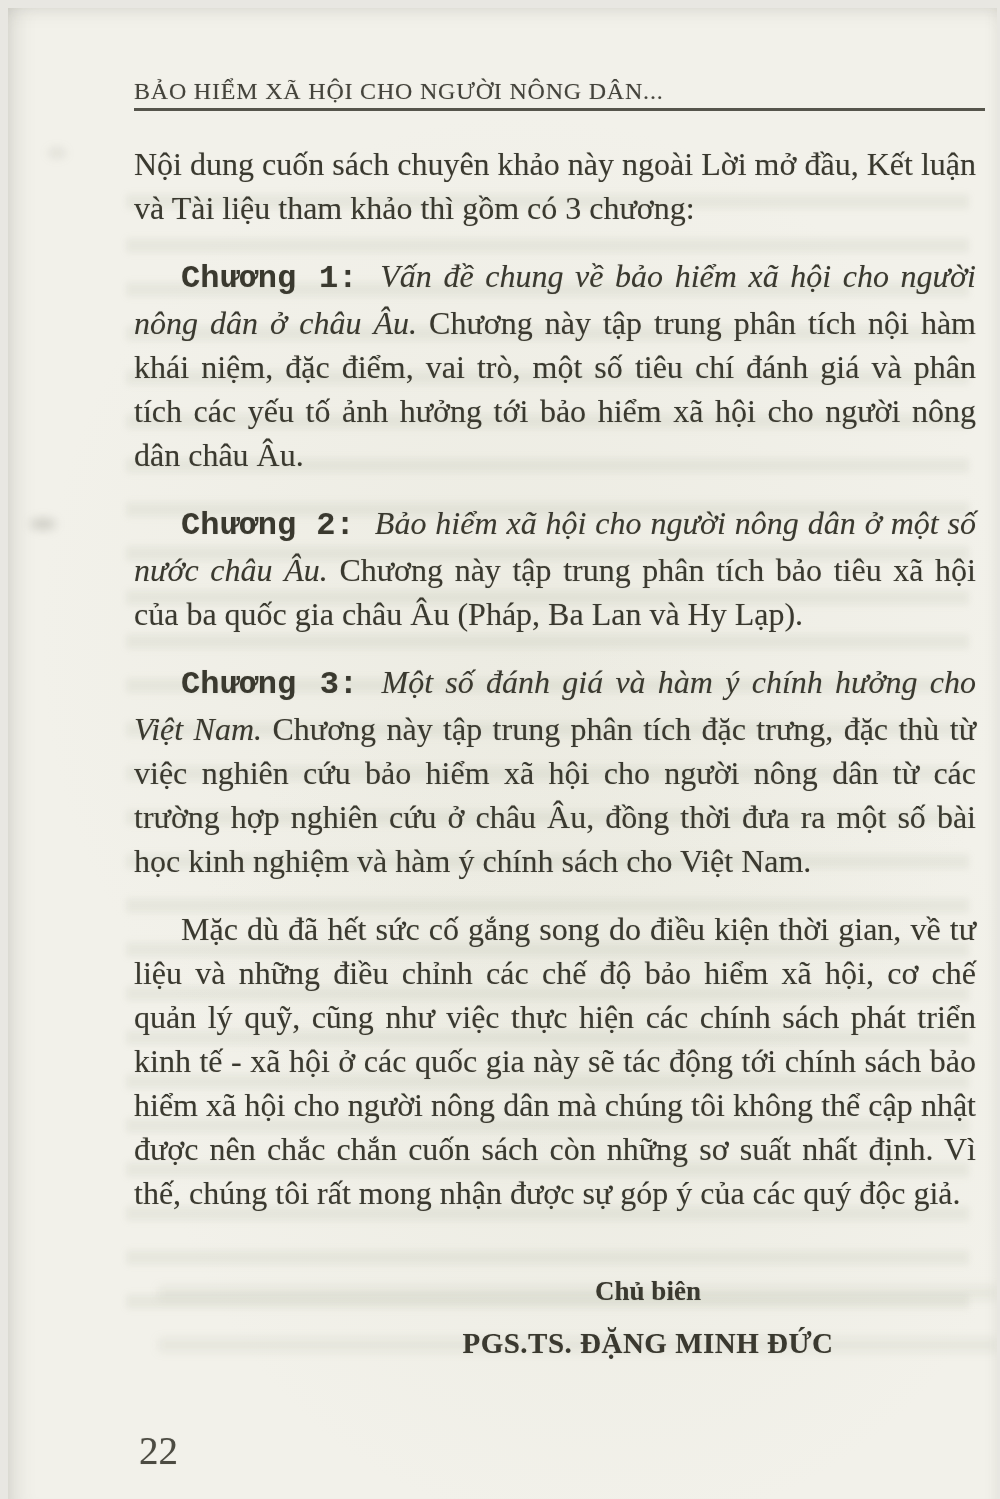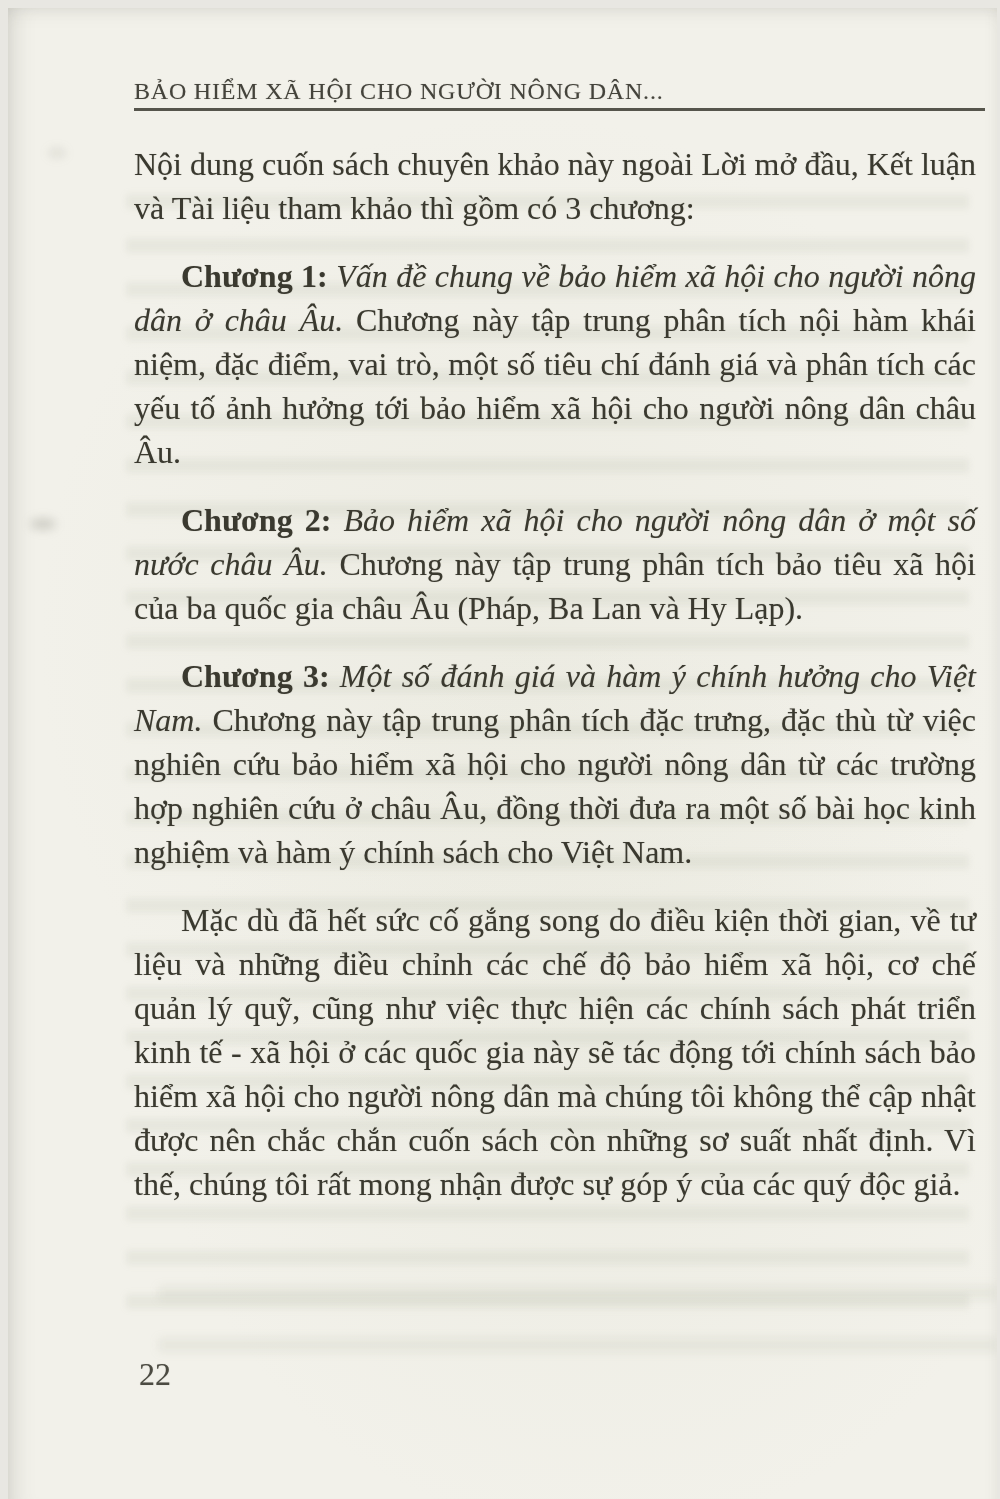--- a/index.html
+++ b/index.html
@@ -44,28 +44,28 @@
   }
   .header-rule{margin-top:4px;height:3px;background:#56554c;}
 
   .page-body{
     position:absolute;left:126px;top:134px;width:842px;
     font-size:32px;line-height:44px;text-align:justify;
     text-shadow:0 0 1px rgba(58,56,46,0.30);
   }
   .para{margin:0 0 24px 0;}
   .para.indented{text-indent:47px;}
-  .para b{font-weight:bold;}
+  .para b{font-weight:bold;font-family:Liberation Mono, monospace;}
   .para i{font-style:italic;}
 
   .signature{position:absolute;left:330px;top:1266px;width:620px;text-align:center;}
   .sig-role{font-weight:bold;font-size:27px;line-height:34px;text-shadow:0 0 1px rgba(58,56,46,0.3);}
   .sig-name{font-weight:bold;font-size:29px;line-height:36px;margin-top:17px;letter-spacing:0.5px;text-shadow:0 0 1px rgba(58,56,46,0.3);}
 
-  .page-number{position:absolute;left:131px;top:1348px;font-size:32px;color:#4c4b42;text-shadow:0 0 1px rgba(76,75,66,0.3);}
+  .page-number{position:absolute;left:131px;top:1420px;font-size:39px;color:#4c4b42;text-shadow:0 0 1px rgba(76,75,66,0.3);}
 </style>
 </head>
 <body>
 
 <div class="page">
 
   <div class="ghost-overlay"></div>
   <div class="smudge a"></div>
   <div class="smudge b"></div>
   <div class="smudge c"></div>
@@ -82,16 +82,20 @@
     <p class="para indented"><b>Chương 1: </b><i>Vấn đề chung về bảo hiểm xã hội cho người nông dân ở châu Âu.</i><span> Chương này tập trung phân tích nội hàm khái niệm, đặc điểm, vai trò, một số tiêu chí đánh giá và phân tích các yếu tố ảnh hưởng tới bảo hiểm xã hội cho người nông dân châu Âu.</span></p>
 
     <p class="para indented"><b>Chương 2: </b><i>Bảo hiểm xã hội cho người nông dân ở một số nước châu Âu.</i><span> Chương này tập trung phân tích bảo tiêu xã hội của ba quốc gia châu Âu (Pháp, Ba Lan và Hy Lạp).</span></p>
 
     <p class="para indented"><b>Chương 3: </b><i>Một số đánh giá và hàm ý chính hưởng cho Việt Nam.</i><span> Chương này tập trung phân tích đặc trưng, đặc thù từ việc nghiên cứu bảo hiểm xã hội cho người nông dân từ các trường hợp nghiên cứu ở châu Âu, đồng thời đưa ra một số bài học kinh nghiệm và hàm ý chính sách cho Việt Nam.</span></p>
 
     <p class="para indented"><span>Mặc dù đã hết sức cố gắng song do điều kiện thời gian, về tư liệu và những điều chỉnh các chế độ bảo hiểm xã hội, cơ chế quản lý quỹ, cũng như việc thực hiện các chính sách phát triển kinh tế - xã hội ở các quốc gia này sẽ tác động tới chính sách bảo hiểm xã hội cho người nông dân mà chúng tôi không thể cập nhật được nên chắc chắn cuốn sách còn những sơ suất nhất định. Vì thế, chúng tôi rất mong nhận được sự góp ý của các quý độc giả.</span></p>
 
   </main>
 
+  <div class="signature">
+    <div class="sig-role">Chủ biên</div>
+    <div class="sig-name">PGS.TS. ĐẶNG MINH ĐỨC</div>
+  </div>
 
   <div class="page-number">22</div>
 
 </div>
 
 </body></html>

